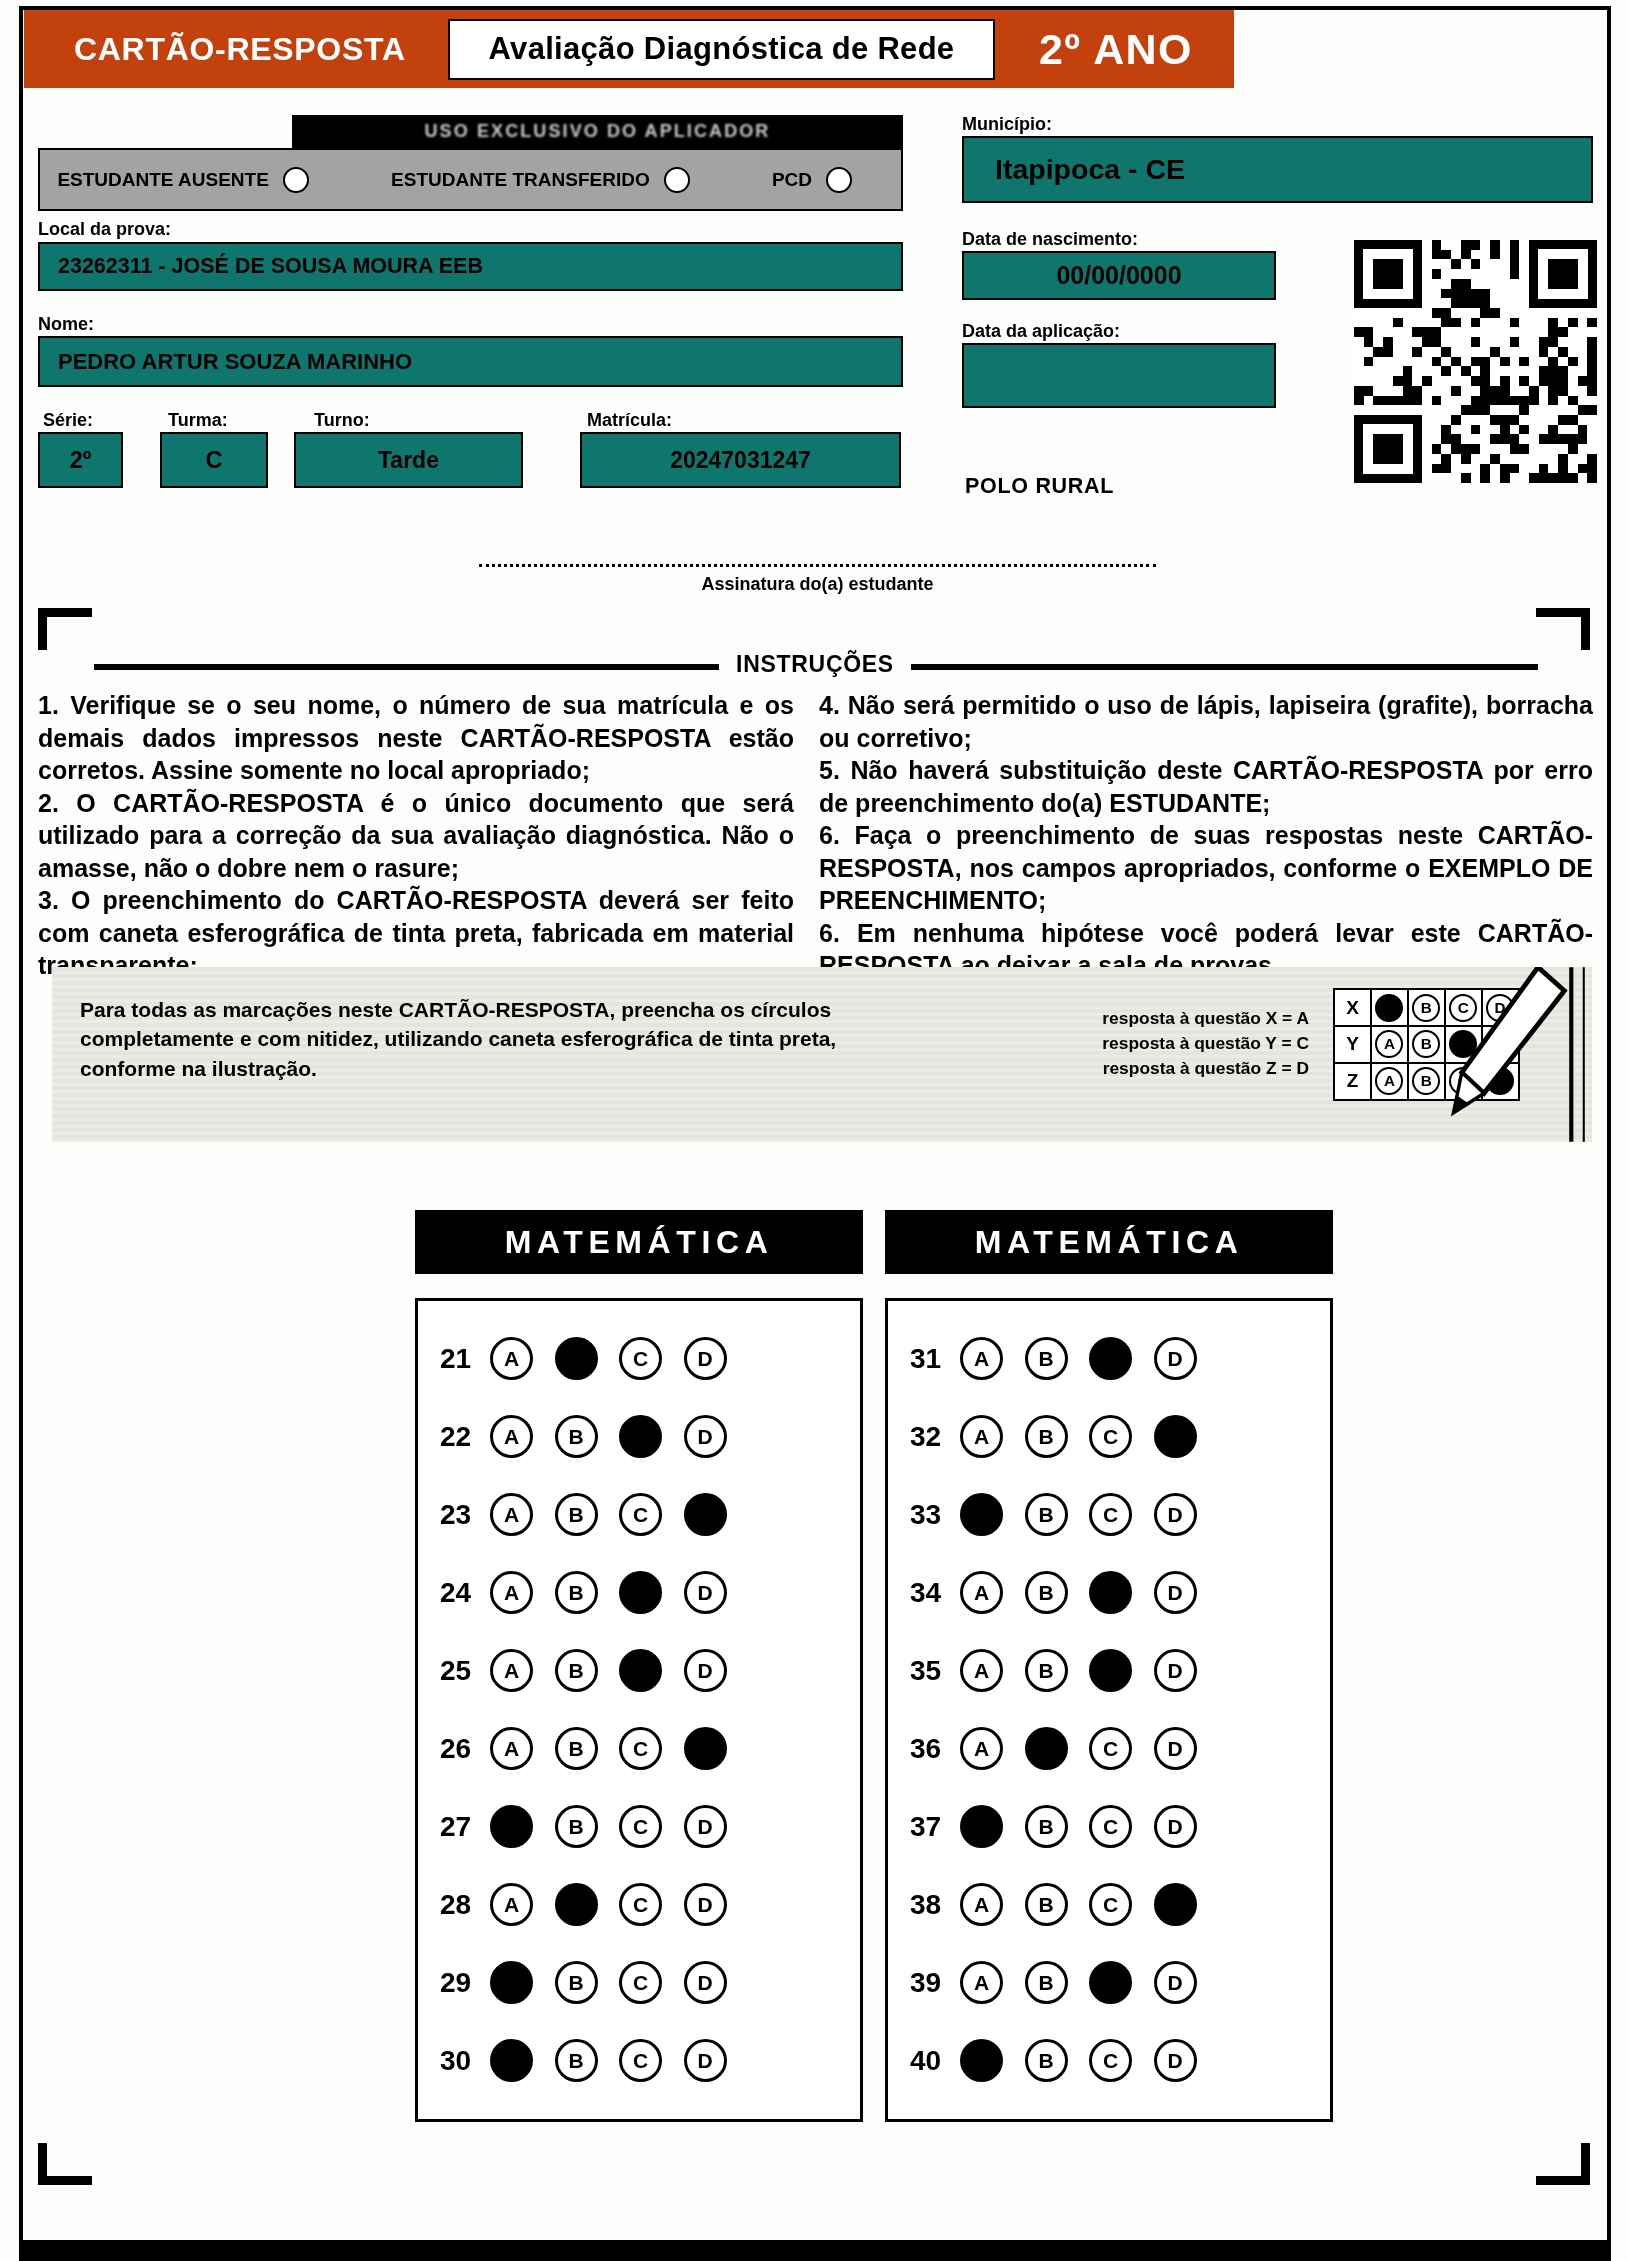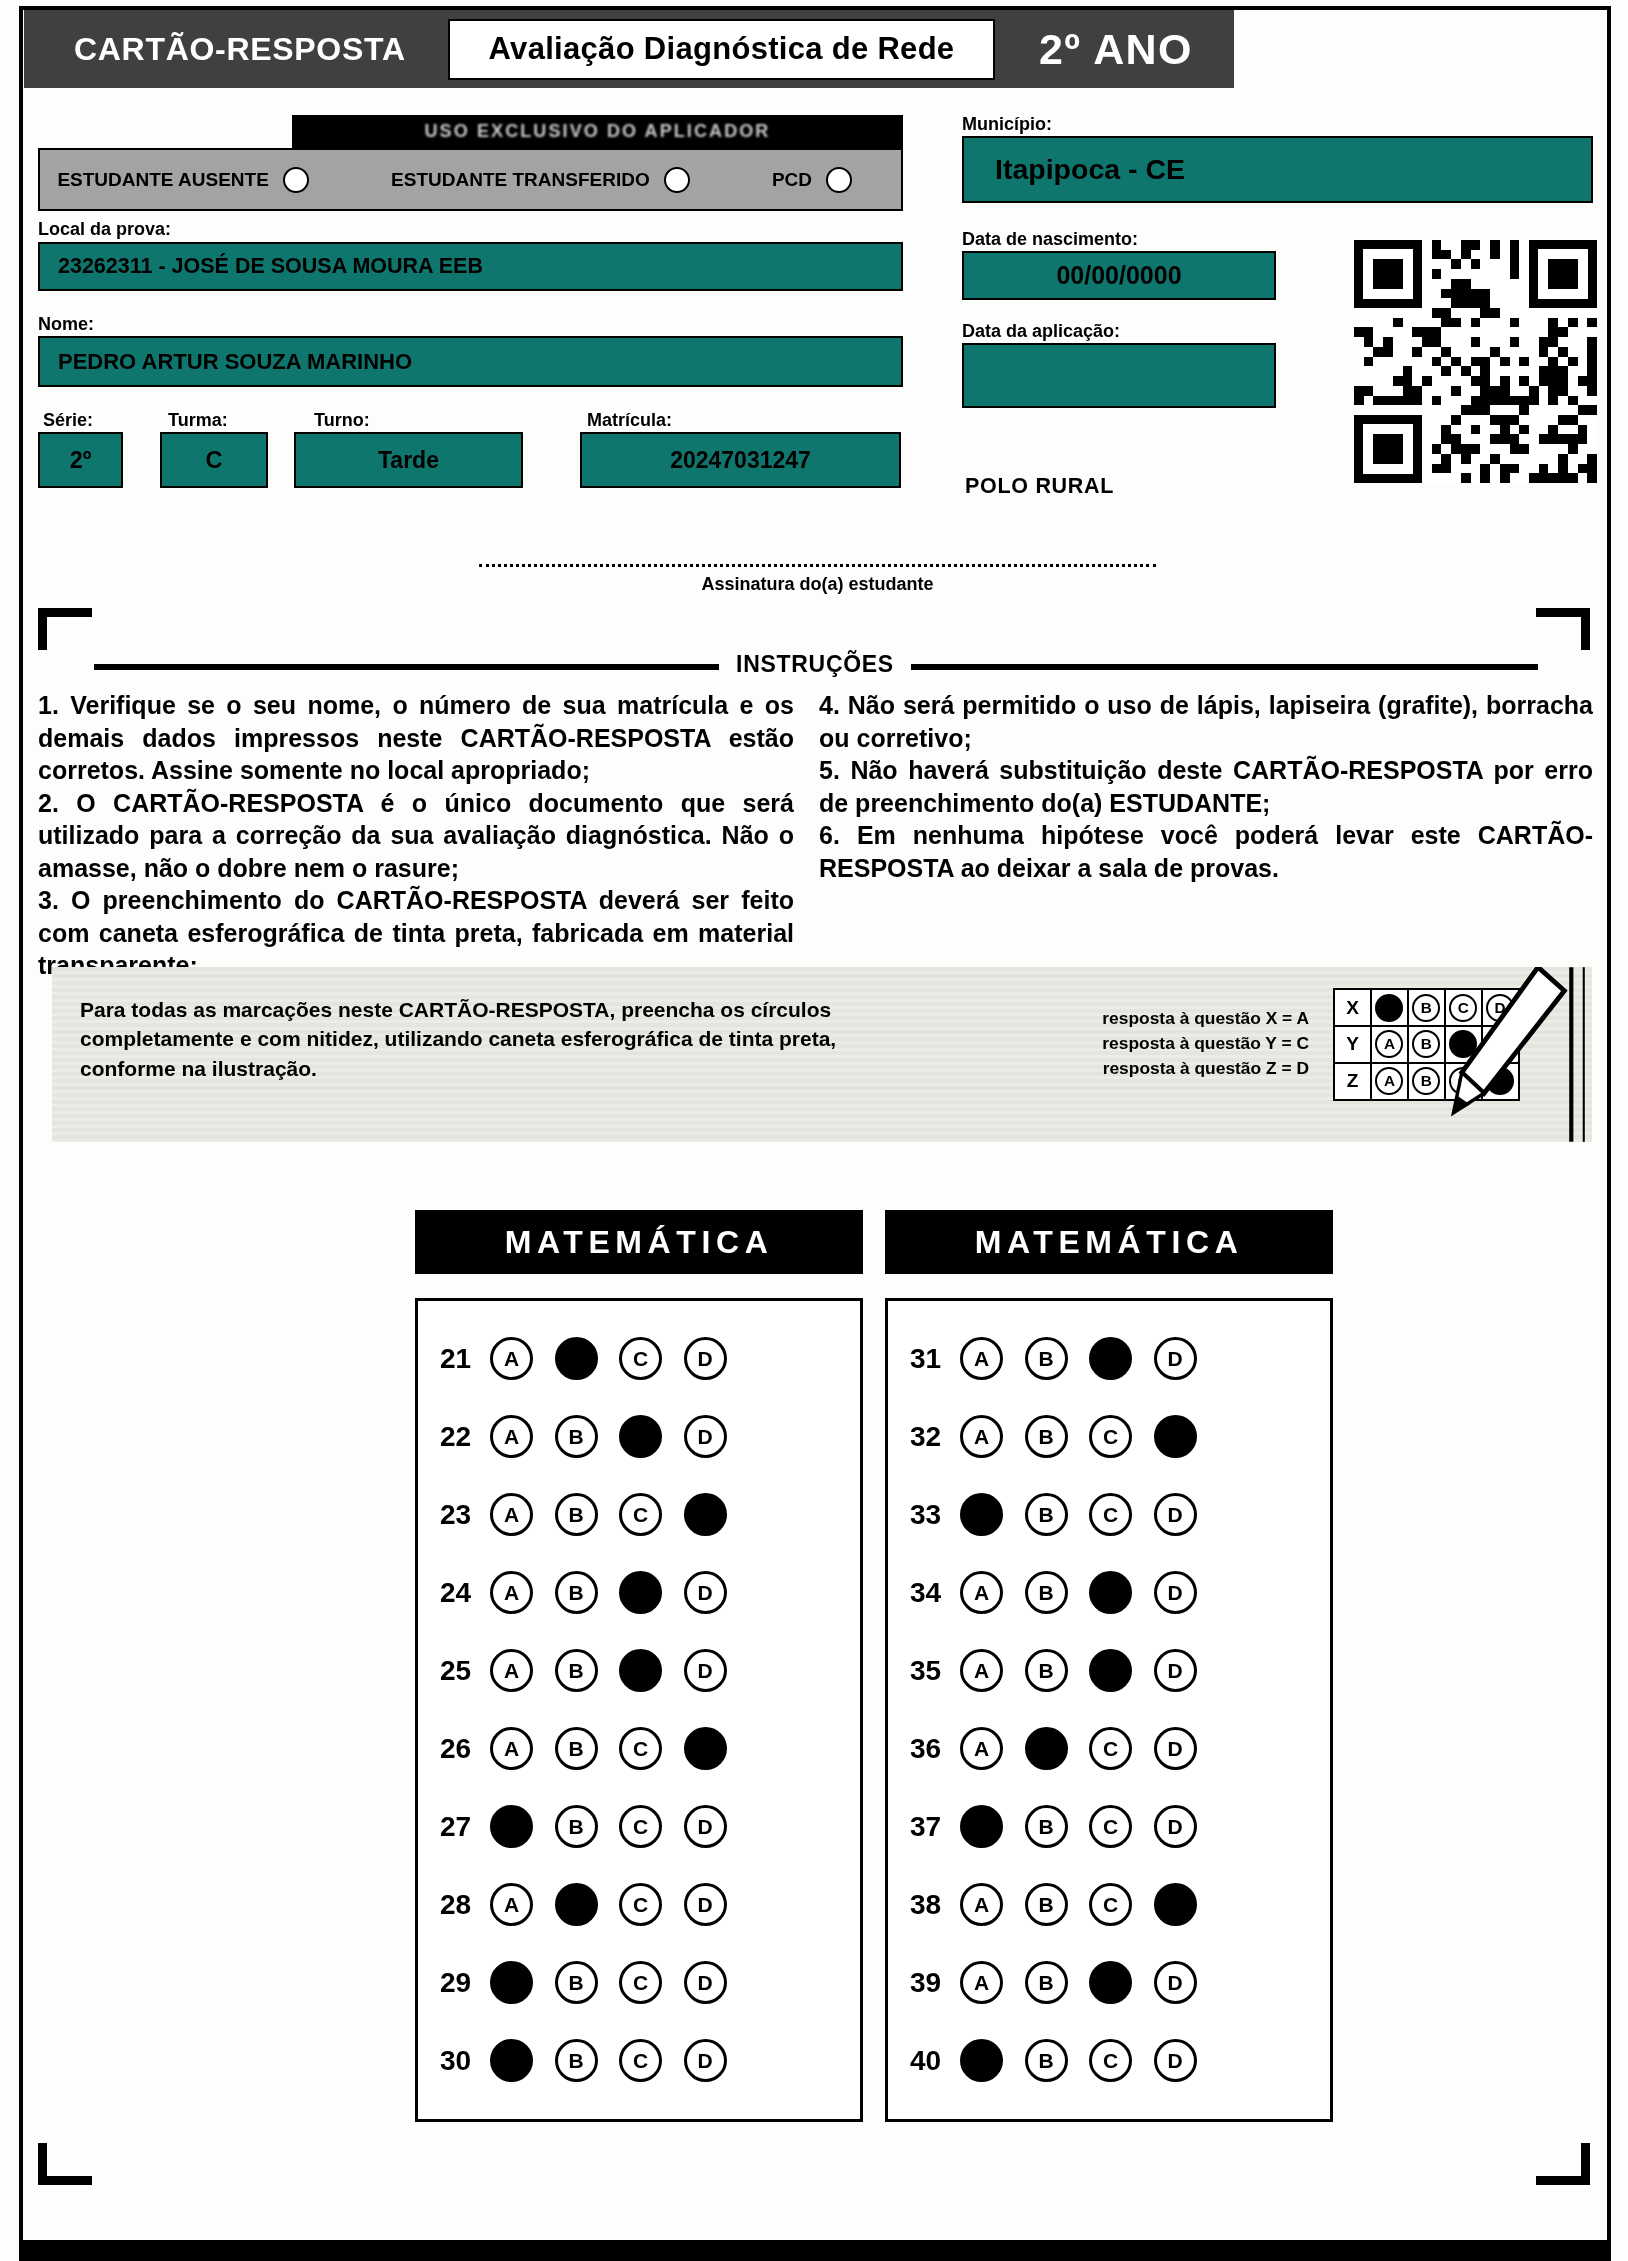--- a/index.html
+++ b/index.html
@@ -10,21 +10,21 @@
     font-family:"Liberation Sans", sans-serif;
     color:#000;
     overflow:hidden;
   }
 
   
   .frame { position:absolute; left:19.4px; top:5.6px; width:1592px; height:2236px; border:4.9px solid #000; border-bottom:none; }
   .bottom-strip { position:absolute; left:19.4px; top:2240px; width:1592px; height:21px; background:#000; }
 
   
-  .header-bar { position:absolute; left:24px; top:10.4px; width:1210px; height:78px; background:#404040; }
+  .header-bar { position:absolute; left:24px; top:10.4px; width:1210px; height:78px; background:#c2410c; }
   .header-title { position:absolute; left:50px; top:50%; transform:translateY(-50%); color:#fff; font-size:32px; font-weight:bold; letter-spacing:0.7px; }
   .header-subtitle-box { position:absolute; left:424px; top:8.3px; width:547px; height:61px; background:#fff; border:2.8px solid #000; display:flex; align-items:center; justify-content:center; }
   .header-subtitle { font-size:31px; font-weight:bold; letter-spacing:0.3px; }
   .header-grade { position:absolute; left:1015px; top:50%; transform:translateY(-50%); color:#fff; font-size:43px; font-weight:bold; letter-spacing:1.4px; }
 
   
   .examiner-bar { position:absolute; left:292px; top:115px; width:611px; height:33px; background:#000; display:flex; align-items:center; justify-content:center; }
   .examiner-bar span { color:#c9c9c9; font-size:18px; font-weight:bold; letter-spacing:2.1px; filter:blur(1.1px); }
   .examiner-box { position:absolute; left:38px; top:148px; width:865px; height:63px; border:2.8px solid #000; background:#a3a3a3; display:flex; align-items:center; justify-content:space-between; padding:0 49px 0 17.4px; }
   .exam-opt { display:flex; align-items:center; gap:14px; }
@@ -827,20 +827,21 @@
 <div class="instr-title">INSTRUÇÕES</div>
 <div class="instr-rule right"></div>
 <div class="instr-col left">
     <p class="instr-item">1. Verifique se o seu nome, o número de sua matrícula e os demais dados impressos neste CARTÃO-RESPOSTA estão corretos. Assine somente no local apropriado;</p>
     <p class="instr-item">2. O CARTÃO-RESPOSTA é o único documento que será utilizado para a correção da sua avaliação diagnóstica. Não o amasse, não o dobre nem o rasure;</p>
     <p class="instr-item">3. O preenchimento do CARTÃO-RESPOSTA deverá ser feito com caneta esferográfica de tinta preta, fabricada em material transparente;</p>
   </div>
 <div class="instr-col right">
     <p class="instr-item">4. Não será permitido o uso de lápis, lapiseira (grafite), borracha ou corretivo;</p>
     <p class="instr-item">5. Não haverá substituição deste CARTÃO-RESPOSTA por erro de preenchimento do(a) ESTUDANTE;</p>
+    <p class="instr-item">6. Faça o preenchimento de suas respostas neste CARTÃO-RESPOSTA, nos campos apropriados, conforme o EXEMPLO DE PREENCHIMENTO;</p>
     <p class="instr-item">6. Em nenhuma hipótese você poderá levar este CARTÃO-RESPOSTA ao deixar a sala de provas.</p>
   </div>
 
 <div class="example-box">
   <div class="example-text">Para todas as marcações neste CARTÃO-RESPOSTA, preencha os círculos completamente e com nitidez, utilizando caneta esferográfica de tinta preta, conforme na ilustração.</div>
   <div class="example-legend">
       <div class="legend-line">resposta à questão X = A</div>
       <div class="legend-line">resposta à questão Y = C</div>
       <div class="legend-line">resposta à questão Z = D</div>
     </div>

